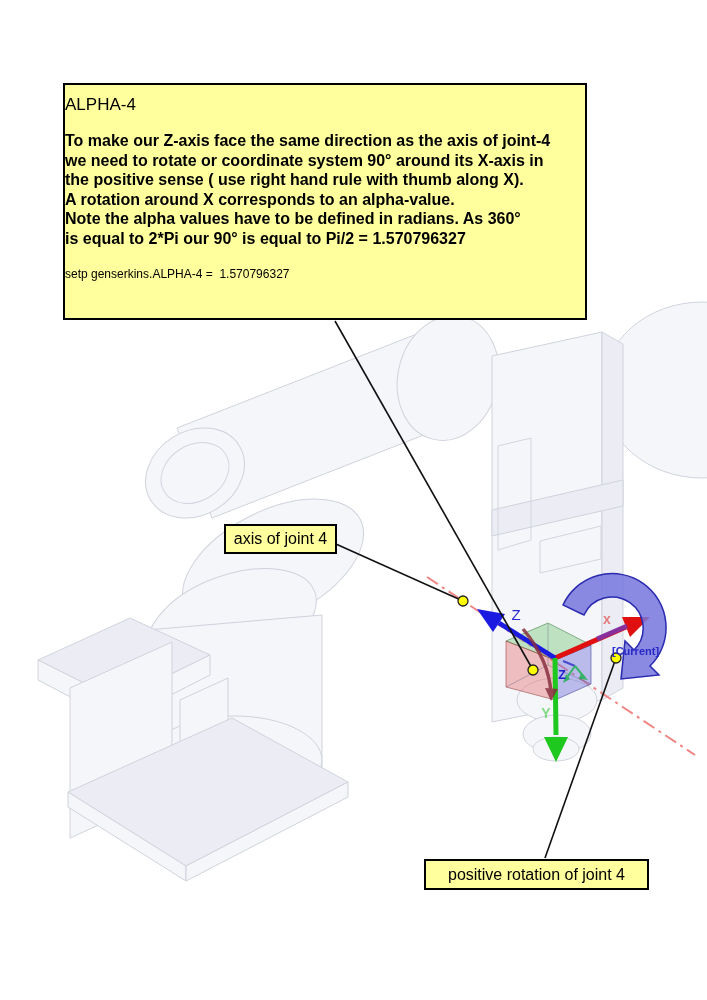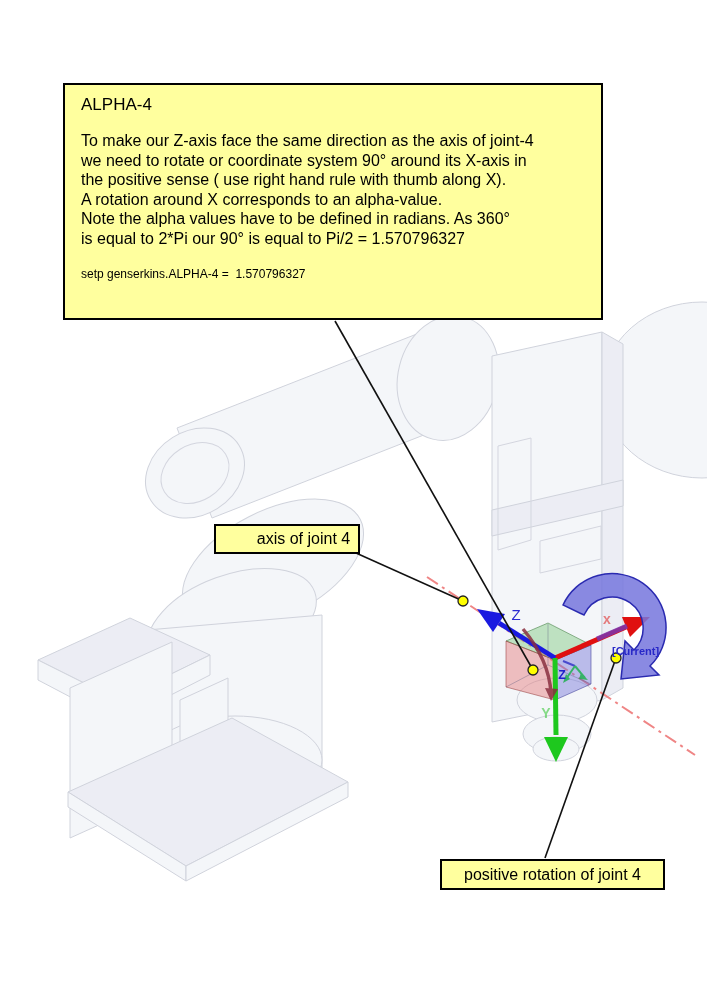--- a/index.html
+++ b/index.html
@@ -2,26 +2,26 @@
 <html><head>
 <meta charset="utf-8">
 <style>
   html,body{margin:0;padding:0;background:#ffffff;}
   #stage{position:relative;width:707px;height:1000px;background:#ffffff;overflow:hidden;
          font-family:"Liberation Sans", sans-serif;}
   #scene{position:absolute;left:0;top:0;}
   .callout{position:absolute;background:#ffff9e;border:2px solid #000;color:#000;
            display:flex;align-items:center;justify-content:center;font-size:16px;white-space:nowrap;}
   #note-box{position:absolute;left:63px;top:83px;width:510px;height:213px;
-            background:#ffff9e;border:2px solid #000;padding:10px 10px 10px 16px;color:#000;}
+            background:#ffff9e;border:2px solid #000;padding:10px 10px 10px 0;color:#000;}
   #note-title{font-size:17px;}
-  #note-body{font-size:16px;line-height:19.5px;margin-top:16px;white-space:pre-line;}
+  #note-body{font-size:16px;line-height:19.5px;margin-top:16px;white-space:pre-line;font-weight:bold;}
   #note-command{font-size:12px;margin-top:19px;white-space:pre;}
-  #axis-callout{left:214px;top:524px;width:109px;height:26px;padding-left:33px;}
-  #rotation-callout{left:440px;top:859px;width:221px;height:27px;}
+  #axis-callout{left:224px;top:524px;width:109px;height:26px;}
+  #rotation-callout{left:424px;top:859px;width:221px;height:27px;}
   #current-label{position:absolute;left:564px;top:645px;font-size:11px;font-weight:bold;
                  color:#2828c8;letter-spacing:0px;padding-left:48px;}
   .robot-body{fill:#eef0f6;stroke:#b3b8c6;stroke-width:1;}
   .robot-side{fill:#e0e3ee;stroke:#b3b8c6;stroke-width:1;}
   .robot-inner{fill:none;stroke:#b9bdcb;stroke-width:1;}
   .leader{stroke:#111;stroke-width:1.6;}
   .hidden-edge{stroke:rgba(80,80,120,0.35);stroke-width:1;}
 </style>
 </head>
 <body>

